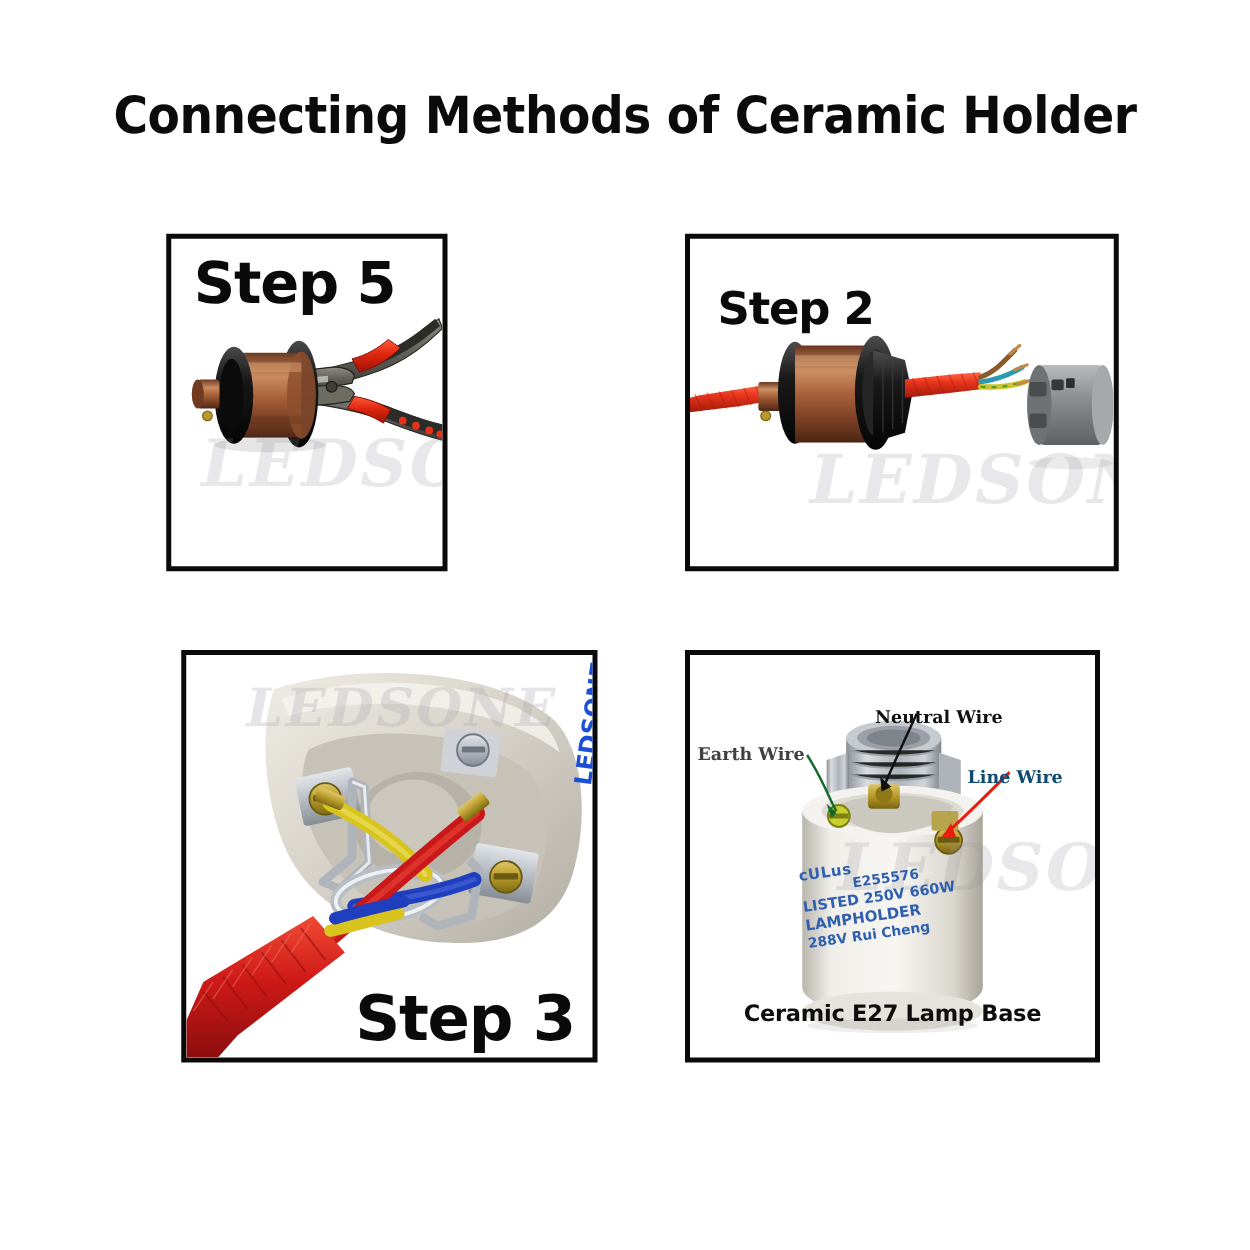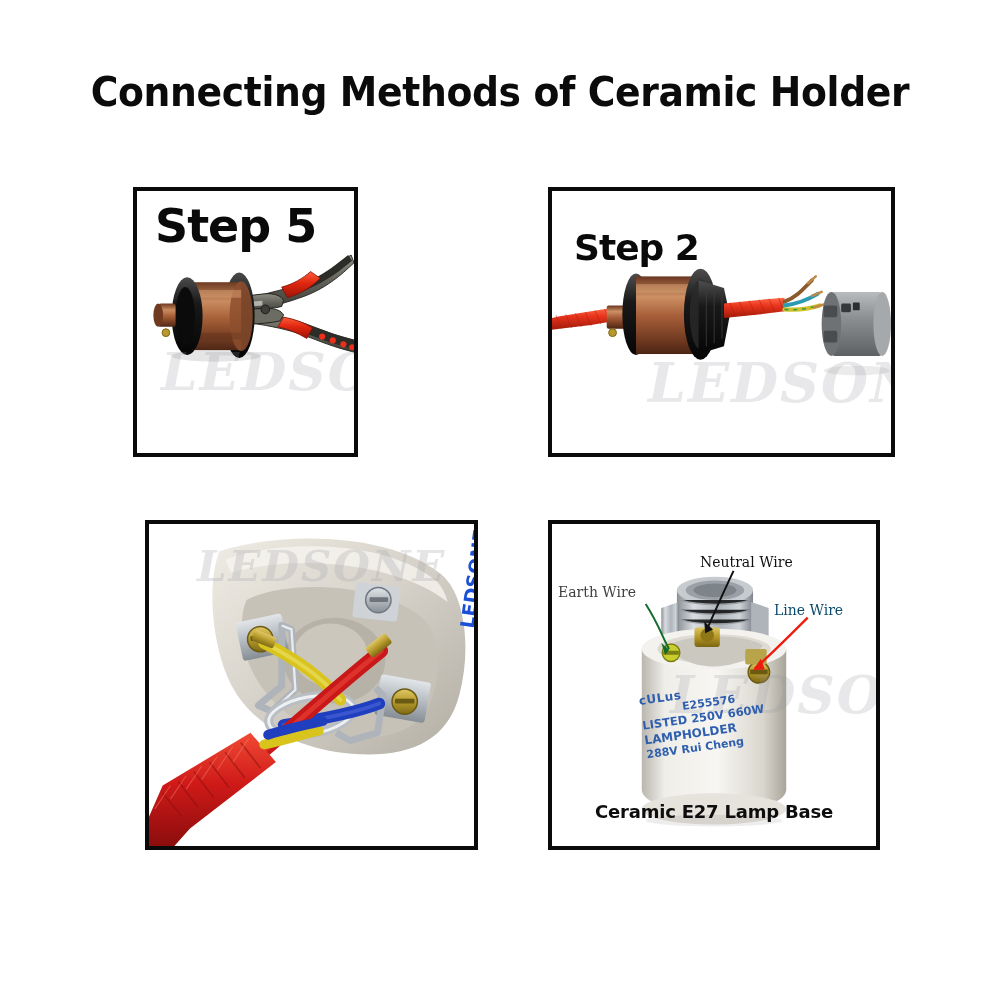--- a/index.html
+++ b/index.html
@@ -82,24 +82,25 @@
     color:#1b4fd8;
     transform:rotate(-82deg);
     transform-origin:100% 0%;
     white-space:nowrap;z-index:6;
   }
 
   
   .anno{
     position:absolute;
     font-family:"DejaVu Serif", serif;
-    font-weight:400;
+    font-weight:700;
     font-size:14px;
     white-space:nowrap;
     z-index:7;
+    margin-top:12px;
   }
   .anno-earth{left:6px;top:60px;color:#404040;}
   .anno-neutral{left:148px;top:30px;color:#101010;}
   .anno-line{left:222px;top:78px;color:#0c4a6e;}
 
   .caption{
     position:absolute;left:0;bottom:24px;width:100%;
     text-align:center;
     font-family:"DejaVu Sans", sans-serif;
     font-weight:700;
@@ -385,20 +386,21 @@
             <path d="M86 228 L70 252"></path>
             <path d="M102 220 L86 244"></path>
         </g>
 
         <path d="M118 226 C138 222 156 216 174 212" stroke="#d8c41d" stroke-width="10" fill="none" stroke-linecap="round"></path>
         <path d="M122 216 C142 210 160 206 178 202" stroke="#1f3fbf" stroke-width="10" fill="none" stroke-linecap="round"></path>
       </svg>
     </div>
     <div class="watermark wm3">LEDSONE</div>
     <div class="bluemark">LEDSONE</div>
+    <div class="steplabel step3lbl">Step 3</div>
   </div>
 
   <div class="panel" id="p4">
     <div class="canvasbox">
       <svg viewBox="0 0 332 330" preserveAspectRatio="none" aria-hidden="true">
         <defs>
           <linearGradient id="cer4" x1="0" y1="0" x2="1" y2="0">
             <stop offset="0%" stop-color="#b9b6ae"></stop>
             <stop offset="16%" stop-color="#efeee9"></stop>
             <stop offset="52%" stop-color="#f7f6f2"></stop>

